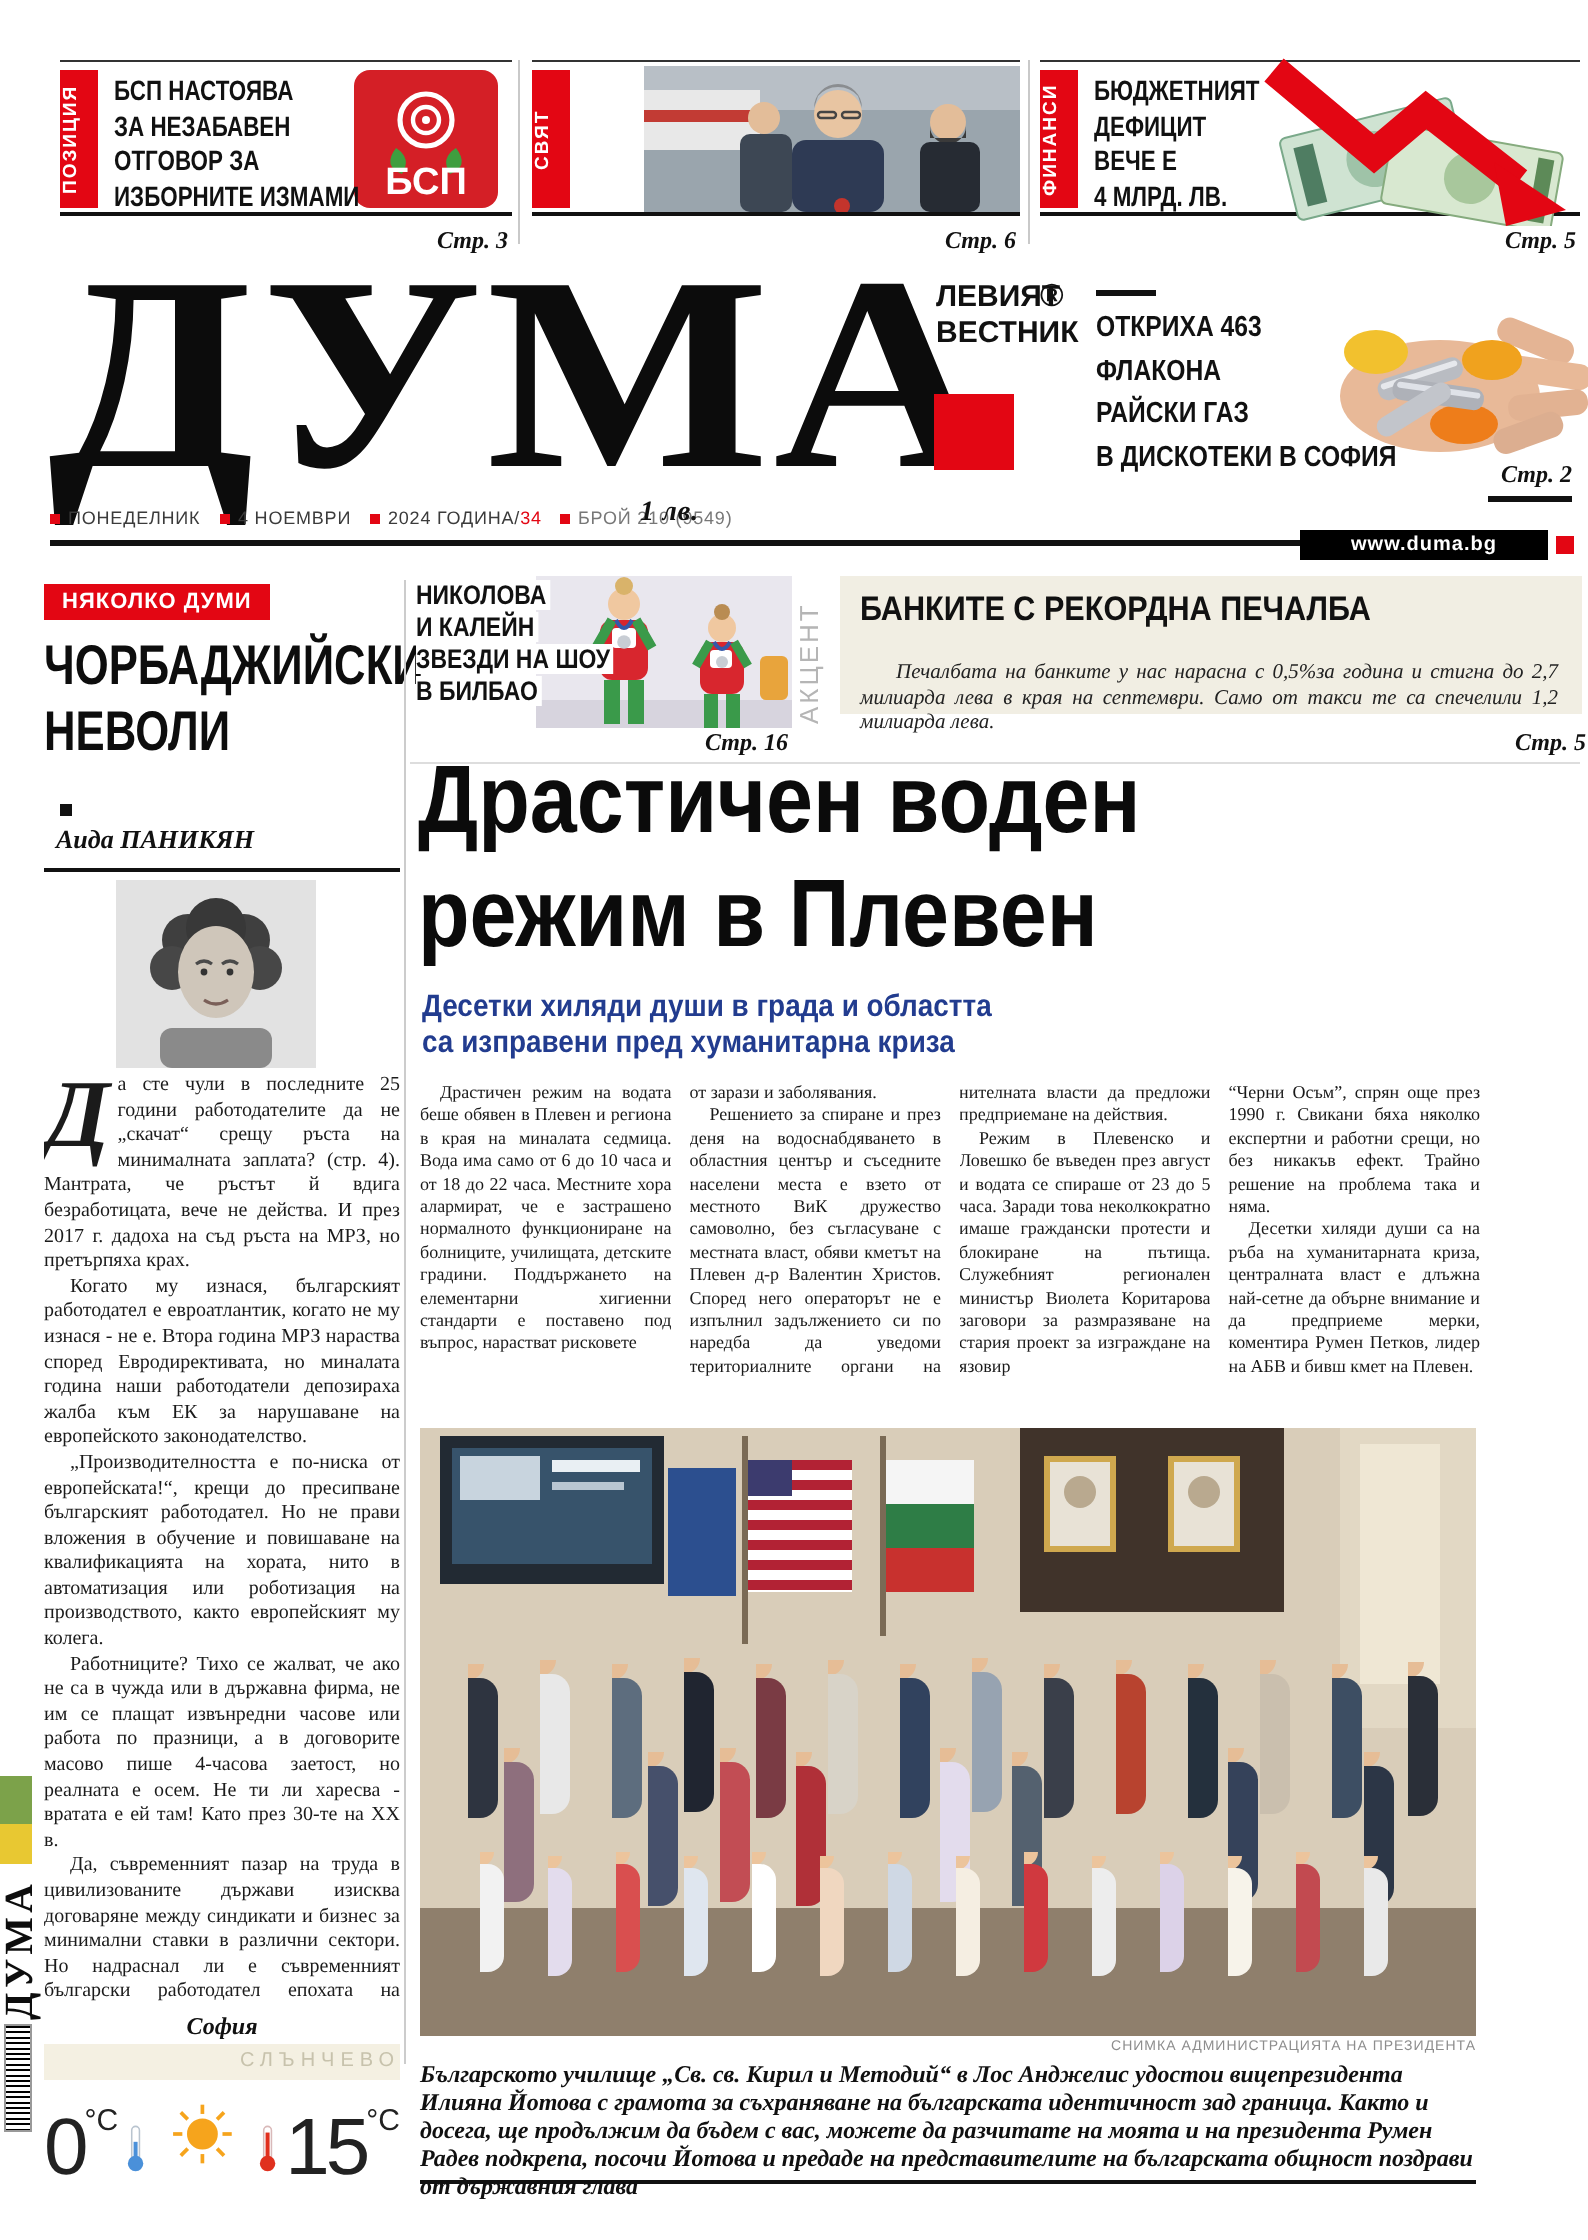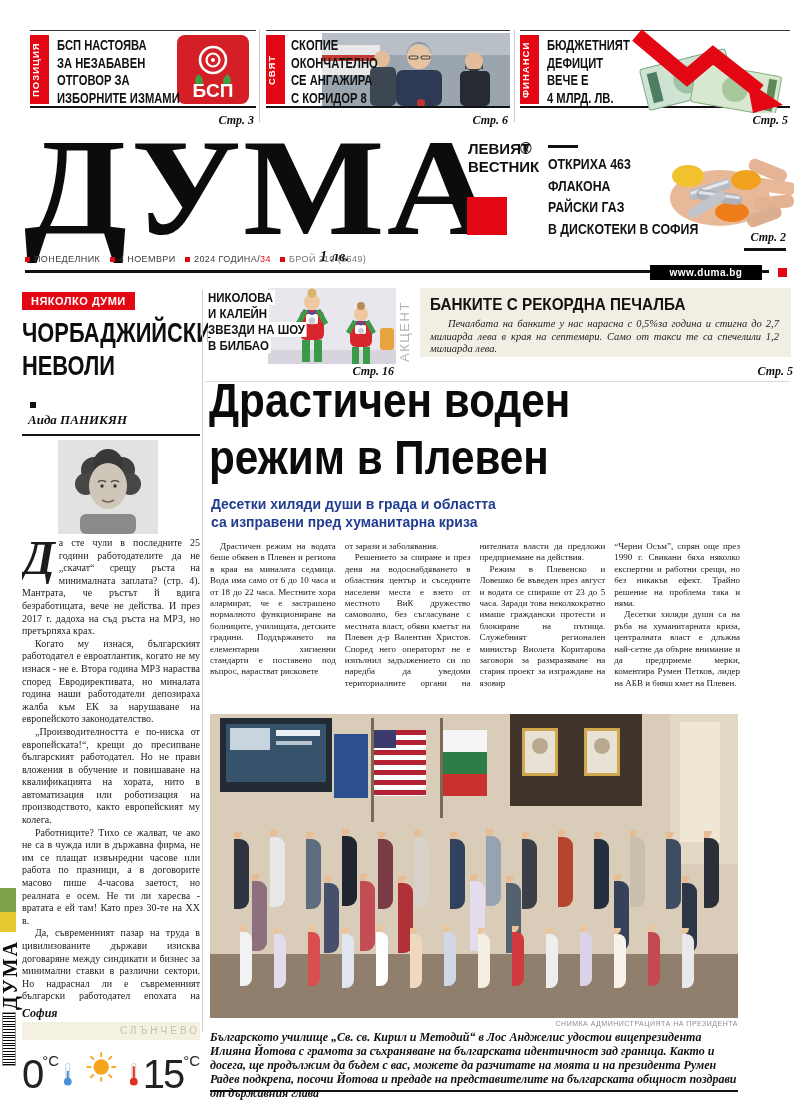--- a/index.html
+++ b/index.html
@@ -39,21 +39,21 @@
   .gas-underline{position:absolute;right:8px;top:106px;width:42px;height:3px;background:#111}
 
   
   .infobar{position:absolute;left:0;top:252px;width:794px;height:34px;font-size:9px;color:#3b3b3b;letter-spacing:.4px}
   .ib-item{position:absolute;top:2px;white-space:nowrap}
   .ib-sq{display:inline-block;width:5px;height:5px;background:#e30613;margin-right:4px}
   .ib-red{color:#e30613}
   .ib-gray{color:#777}
   .price{position:absolute;left:320px;top:-3px;font-family:"Liberation Serif",serif;font-style:italic;font-weight:bold;font-size:14px;color:#111}
   .rule{position:absolute;left:25px;top:18px;width:744px;height:3px;background:#111}
-  .site-box{position:absolute;left:650px;top:13px;width:112px;height:15px;background:#000;color:#fff;
+  .site-box{position:absolute;left:650px;top:13px;width:124px;height:15px;background:#000;color:#fff;
             font-weight:bold;font-size:10px;text-align:center;line-height:15px;letter-spacing:.5px}
   .site-sq{position:absolute;left:778px;top:16px;width:9px;height:9px;background:#e30613}
 
   
   .rubric{position:absolute;left:22px;top:292px;background:#e30613;color:#fff;font-weight:bold;
           font-size:11px;letter-spacing:.5px;padding:3px 9px}
   .op-title{position:absolute;left:22px;top:316px;width:206px;font-weight:bold;font-size:28px;
             line-height:33px;transform:scaleX(.78);transform-origin:0 0;color:#0d0d0d}
   .op-bullet{position:absolute;left:30px;top:402px;width:6px;height:6px;background:#111}
   .op-author{position:absolute;left:28px;top:412px;font-family:"Liberation Serif",serif;
@@ -61,21 +61,21 @@
   .op-rule{position:absolute;left:22px;top:434px;width:178px;height:2px;background:#111}
   .op-photo{position:absolute;left:58px;top:440px;width:100px;height:94px}
   .op-text{position:absolute;left:22px;top:537px;width:178px;height:466px;overflow:hidden;
            font-family:"Liberation Serif",serif;font-size:10px;line-height:12.6px;text-align:justify;color:#1b1b1b}
   .op-text p{text-indent:13px}
   .op-text p.first{text-indent:0}
   .dropcap{float:left;font-family:"Liberation Serif",serif;font-style:italic;font-weight:bold;
            font-size:48px;line-height:38px;padding:2px 4px 0 0}
 
   
-  .w-city{position:absolute;left:22px;top:1006px;width:178px;text-align:left;
+  .w-city{position:absolute;left:22px;top:1006px;width:178px;text-align:center;
           font-family:"Liberation Serif",serif;font-style:italic;font-weight:bold;font-size:12px}
   .w-bar{position:absolute;left:22px;top:1022px;width:178px;height:18px;background:#f4f0e2;
          color:#c7c2ac;font-size:10px;letter-spacing:3px;text-align:right;line-height:18px}
   .w-row{position:absolute;left:22px;top:1042px;width:178px;height:64px;display:flex;align-items:center}
   .w-temp{font-weight:300;font-size:40px;color:#222;letter-spacing:-2px}
   .w-deg{font-size:15px;vertical-align:22px;letter-spacing:0}
   .w-ico{margin:0 3px}
 
   
   .edge-frag{position:absolute;left:0;top:888px;width:16px;height:44px;background:linear-gradient(#7ca24a 0 55%,#e8c832 55% 100%)}
@@ -93,21 +93,21 @@
   .gym-lines{position:absolute;left:0;top:2px;z-index:2}
   .gym-lines .tl{font-size:13.5px;line-height:16px;transform:scaleX(.85)}
   .gym-lines .bg{background:#fff;padding:0 2px 0 0}
   .gym-ref{position:absolute;right:2px;top:76px;font-family:"Liberation Serif",serif;font-style:italic;font-weight:bold;font-size:12px}
 
   
   .accent-tag{position:absolute;left:397px;top:292px;height:70px;writing-mode:vertical-rl;transform:rotate(180deg);
               color:#b5b5b5;font-size:13px;letter-spacing:1.5px}
   .accent-box{position:absolute;left:420px;top:288px;width:371px;height:69px;background:#f1eee3;padding:7px 12px 0 10px}
   .accent-hl{font-weight:bold;font-size:17px;transform:scaleX(.9);transform-origin:0 0;white-space:nowrap}
-  .accent-tx{margin-top:3px;font-family:"Liberation Serif",serif;font-style:italic;font-size:10.5px;
+  .accent-tx{margin-top:16px;font-family:"Liberation Serif",serif;font-style:italic;font-size:10.5px;
              line-height:12.6px;color:#222;text-indent:18px;text-align:justify}
   .accent-ref{position:absolute;left:740px;top:364px;width:53px;text-align:right;
               font-family:"Liberation Serif",serif;font-style:italic;font-weight:bold;font-size:12px}
 
   
   .main-hl{position:absolute;left:209px;top:372px;width:430px;font-weight:bold;font-size:48px;
            line-height:57px;color:#0b0b0b;transform:scaleX(.88);transform-origin:0 0}
   .subhead{position:absolute;left:211px;font-weight:bold;font-size:15.5px;color:#223c8f;
            transform:scaleX(.9);transform-origin:0 0;white-space:nowrap}
   .cols{position:absolute;left:210px;top:541px;width:530px;height:149px;display:flex;gap:9px;overflow:hidden}
@@ -164,26 +164,20 @@
         <circle cx="152" cy="28" r="9" fill="#e3bd99"></circle>
           <path d="M143 30 a9 9 0 0 0 18 0 v6 h-18 z" fill="#3a3a3a"></path>
           <rect x="138" y="38" width="30" height="35" rx="5" fill="#262b33"></rect>
         <circle cx="97" cy="24" r="12" fill="#e8c5a2"></circle>
           <path d="M85 21 a12 12 0 0 1 24 0 l-2 -6 a12 10 0 0 0 -20 0 z" fill="#8a8d90"></path>
         <rect x="87" y="23" width="9" height="3" rx="1.5" fill="none" stroke="#444" stroke-width="1.2"></rect>
         <rect x="99" y="23" width="9" height="3" rx="1.5" fill="none" stroke="#444" stroke-width="1.2"></rect>
         <rect x="74" y="37" width="46" height="36" rx="7" fill="#2e3a54"></rect>
         <circle cx="99" cy="70" r="4" fill="#c4342c"></circle>
       </svg>
-      <div class="hl-wrap" style="left:25px">
-        <div class="tl">СКОПИЕ</div>
-        <div class="tl">ОКОНЧАТЕЛНО</div>
-        <div class="tl">СЕ АНГАЖИРА</div>
-        <div class="tl">С КОРИДОР 8</div>
-      </div>
     </div>
     <div class="pageref">Стр. 6</div>
   </div>
 
   <div class="teaser" style="left:520px;width:270px">
     <div class="t-body">
       <div class="tag">ФИНАНСИ</div>
       <svg class="abs" style="left:105px;top:-2px" width="165" height="84" viewBox="0 0 165 84">
         <g transform="rotate(-14 60 50)">
             <rect x="18" y="30" width="88" height="42" rx="3" fill="#cfe3d2" stroke="#7aa98a"></rect>

